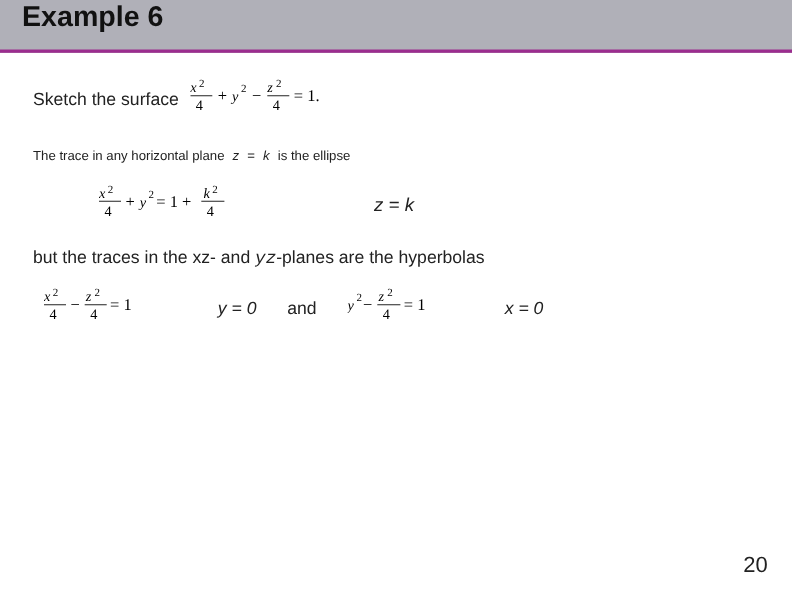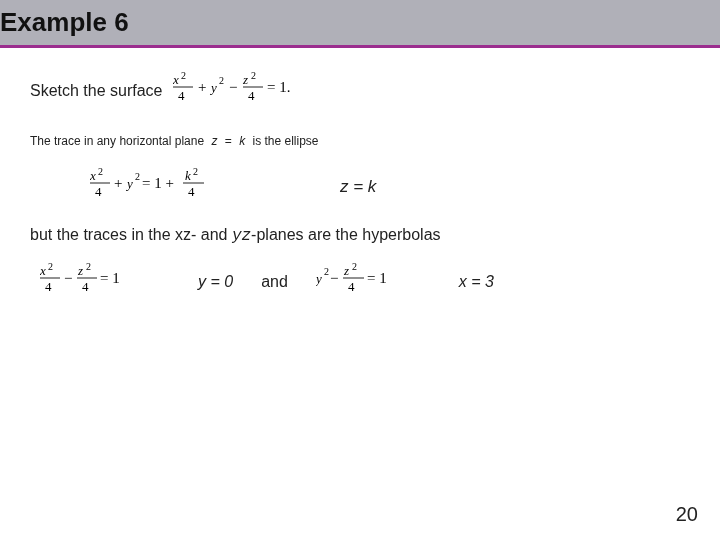--- a/index.html
+++ b/index.html
@@ -12,21 +12,22 @@
       font-size: 16px;
       color: #222;
       overflow: hidden;
       position: relative;
     }
 
     .header-bar {
       background: #b0b0b8;
       height: 48px;
       display: flex;
-      align-items: center;
+      align-items: flex-start;
+      padding-left: 20px;
       border-bottom: 3px solid #9b2d8e;
     }
 
     .header-title {
       font-size: 26px;
       font-weight: bold;
       color: #111;
     }
 
     .content {
@@ -179,18 +180,18 @@
       <text x="0" y="22" font-size="13" font-style="italic" font-family="Times New Roman, serif">y</text>
       <text x="8" y="14" font-size="10" font-family="Times New Roman, serif">2</text>
       <text x="14" y="22" font-size="15" font-family="Times New Roman, serif">−</text>
       <text x="28" y="14" font-size="13" font-style="italic" font-family="Times New Roman, serif">z</text>
       <text x="36" y="9" font-size="10" font-family="Times New Roman, serif">2</text>
       <line x1="27" y1="17" x2="48" y2="17" stroke="#222" stroke-width="1"></line>
       <text x="32" y="30" font-size="13" font-family="Times New Roman, serif">4</text>
       <text x="51" y="22" font-size="15" font-family="Times New Roman, serif">= 1</text>
     </svg>
 
-    <span style="font-style:italic;font-size:16px;">x = 3</span>
+    <span style="font-style:italic;font-size:16px;">x = 0</span>
   </div>
 
 </div>
 
 <div class="page-number">20</div>
 
 </body></html>

